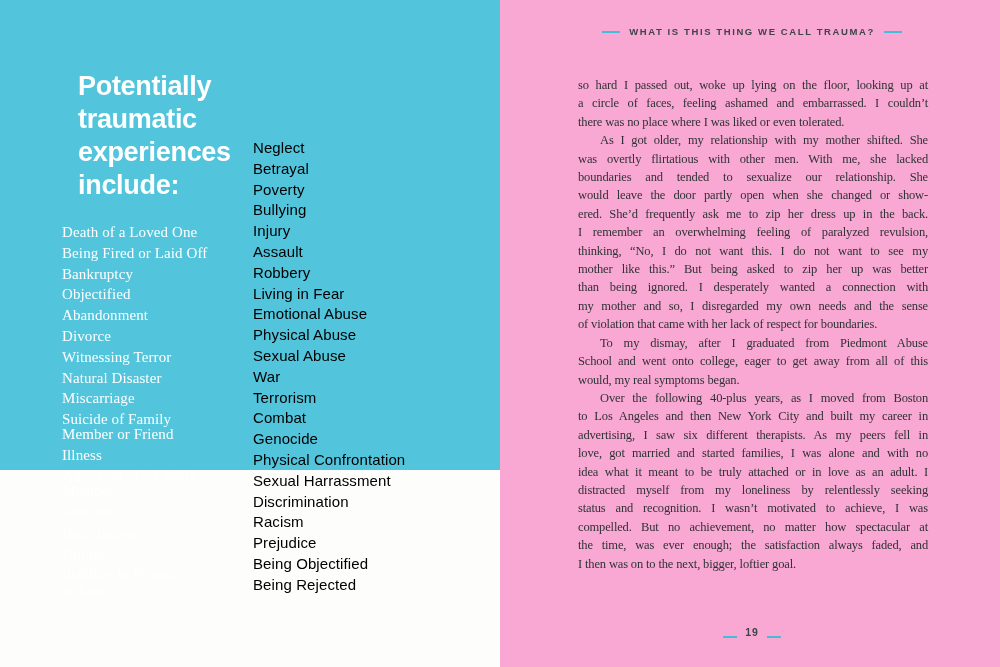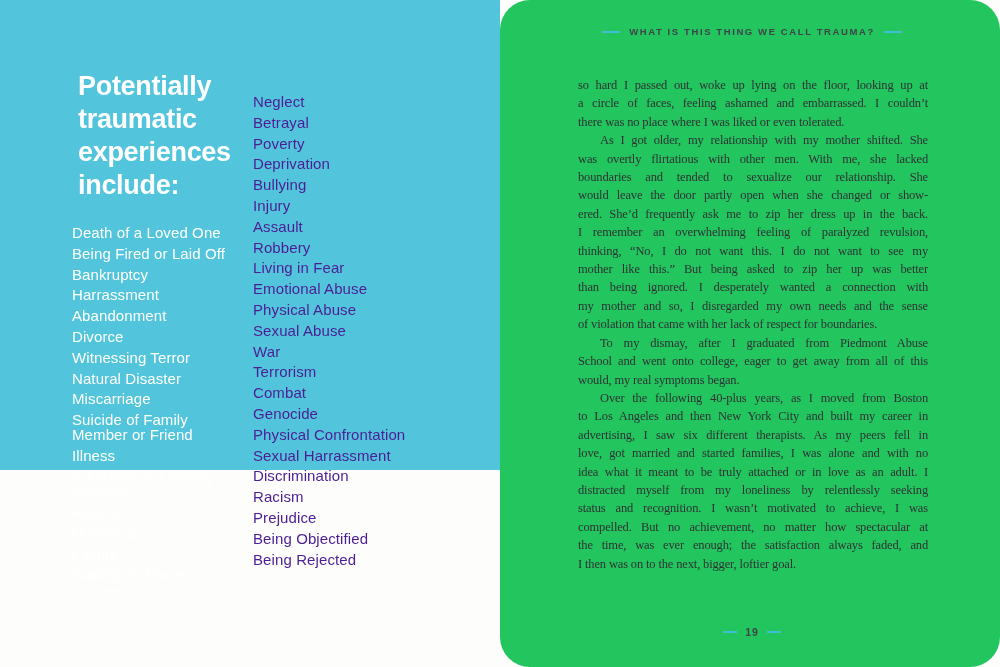--- a/index.html
+++ b/index.html
@@ -27,21 +27,21 @@
     color: #fafdfe;
     white-space: pre-line;
   }
   .lp-col {
     position: absolute;
     color: #f6fbfd;
     font-size: 15px;
     font-weight: 500;
     letter-spacing: 0.1px;
   }
-  .lp-col-1 { left: 72px; top: 225px; width: 175px; }
+  .lp-col-1 { left: 62px; top: 225px; width: 175px; font-family: Liberation Serif, serif; }
   .lp-col-2 { left: 253px; top: 94px; width: 190px; }
   .lp-item {
     line-height: 15.2px;
     margin-bottom: 5.6px;
     white-space: pre-line;
   }
 
   
   .page-right {
     position: absolute; left: 500px; top: 0;
@@ -76,21 +76,21 @@
   .body-line {
     text-align: justify;
     text-align-last: justify;
     white-space: normal;
   }
   .body-line.para-end { text-align-last: left; }
   .para.indent .body-line:first-child { text-indent: 22px; }
 
   .folio {
     position: absolute; left: 76px; top: 626px; width: 352px;
-    display: flex; justify-content: center; align-items: center;
+    display: flex; justify-content: center; align-items: flex-end;
   }
   .folio .accent-dash { width: 14px; }
   .folio-num {
     font-size: 10.5px; font-weight: bold;
     letter-spacing: 1px;
     color: #3e4448;
     margin: 0 8px;
   }
 </style>
 </head>
@@ -100,42 +100,41 @@
 
   <div class="page-left" style="background: rgb(82, 197, 220);">
     <div class="lp-heading" style="color: rgb(255, 255, 255);">Potentially
 traumatic
 experiences
 include:</div>
     <div class="lp-col lp-col-1" style="color: rgb(255, 255, 255);">
         <div class="lp-item">Death of a Loved One</div>
         <div class="lp-item">Being Fired or Laid Off</div>
         <div class="lp-item">Bankruptcy</div>
-        <div class="lp-item">Harrassment</div>
+        <div class="lp-item">Objectified</div>
         <div class="lp-item">Abandonment</div>
         <div class="lp-item">Divorce</div>
         <div class="lp-item">Witnessing Terror</div>
         <div class="lp-item">Natural Disaster</div>
         <div class="lp-item">Miscarriage</div>
         <div class="lp-item">Suicide of Family
 Member or Friend</div>
         <div class="lp-item">Illness</div>
         <div class="lp-item">Addiction of a Family
 Member</div>
         <div class="lp-item">Ridicule</div>
         <div class="lp-item">Humiliation</div>
         <div class="lp-item">Failure</div>
         <div class="lp-item">Inability to Protect
 or Save</div>
       </div>
-    <div class="lp-col lp-col-2" style="color: #4c1d95;">
+    <div class="lp-col lp-col-2" style="color: #000000; margin-top: 46px;">
         <div class="lp-item">Neglect</div>
         <div class="lp-item">Betrayal</div>
         <div class="lp-item">Poverty</div>
-        <div class="lp-item">Deprivation</div>
         <div class="lp-item">Bullying</div>
         <div class="lp-item">Injury</div>
         <div class="lp-item">Assault</div>
         <div class="lp-item">Robbery</div>
         <div class="lp-item">Living in Fear</div>
         <div class="lp-item">Emotional Abuse</div>
         <div class="lp-item">Physical Abuse</div>
         <div class="lp-item">Sexual Abuse</div>
         <div class="lp-item">War</div>
         <div class="lp-item">Terrorism</div>
@@ -144,21 +143,21 @@
         <div class="lp-item">Physical Confrontation</div>
         <div class="lp-item">Sexual Harrassment</div>
         <div class="lp-item">Discrimination</div>
         <div class="lp-item">Racism</div>
         <div class="lp-item">Prejudice</div>
         <div class="lp-item">Being Objectified</div>
         <div class="lp-item">Being Rejected</div>
       </div>
   </div>
 
-  <div class="page-right" style="background: #22c55e; border-radius: 30px;">
+  <div class="page-right" style="background: #f9a8d4;">
     <div class="running-head">
       <span class="accent-dash" style="background: rgb(69, 189, 216);"></span>
       <span class="rh-title">WHAT IS THIS THING WE CALL TRAUMA?</span>
       <span class="accent-dash" style="background: rgb(69, 189, 216);"></span>
     </div>
 
     <div class="body-text">
         <div class="para">
           <div class="body-line">so hard I passed out, woke up lying on the floor, looking up at</div>
           <div class="body-line">a circle of faces, feeling ashamed and embarrassed. I couldn’t</div>

